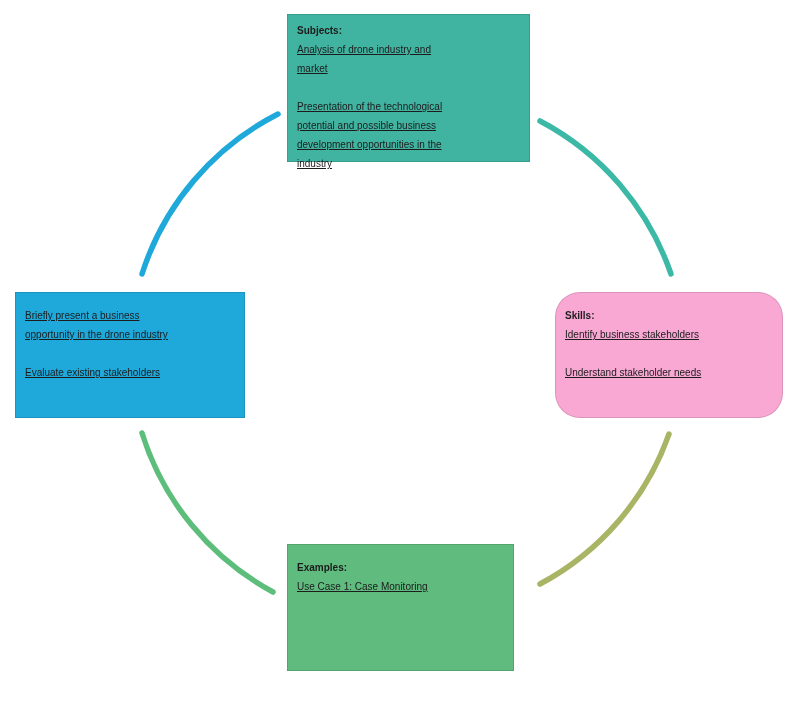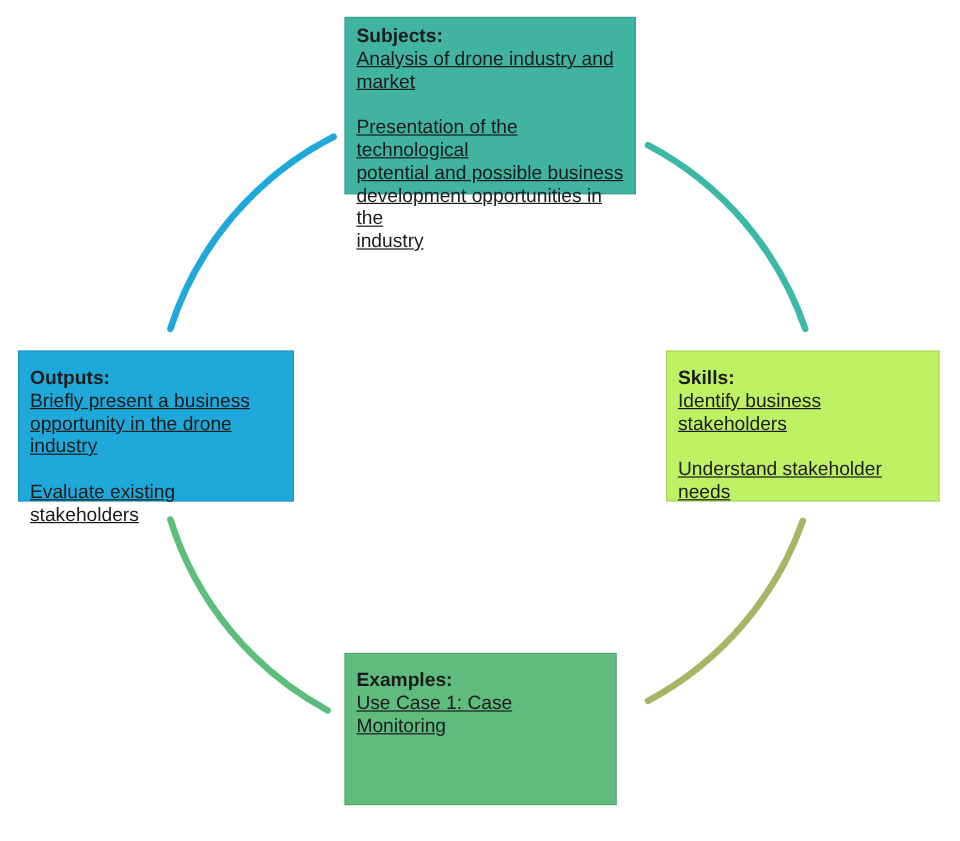--- a/index.html
+++ b/index.html
@@ -20,21 +20,21 @@
     left: 0;
     top: 0;
     width: 800px;
     height: 701px;
   }
   .box {
     position: absolute;
     box-sizing: border-box;
     padding: 6px 9px;
     color: #1c1c1c;
-    font-size: 16px;
+    font-size: 10px;
     line-height: 19px;
     border: 1px solid rgba(0,0,0,0.12);
   }
   .box.pad-lg { padding-top: 13px; }
   .box .title {
     font-weight: bold;
     white-space: pre-line;
   }
   .box .body {
     white-space: pre-line;
@@ -61,33 +61,32 @@
     <div class="title">Subjects:</div>
     <div class="body">Analysis of drone industry and
 market
 
 Presentation of the technological
 potential and possible business
 development opportunities in the
 industry</div>
   </div>
 
-  <div class="box box-skills pad-lg" style="background-color: #bef264;">
+  <div class="box box-skills pad-lg" style="background-color: #f9a8d4; border-radius: 25px;">
     <div class="title">Skills:</div>
     <div class="body">Identify business stakeholders
 
 Understand stakeholder needs</div>
   </div>
 
   <div class="box box-examples pad-lg" style="background-color: rgb(95, 187, 126);">
     <div class="title">Examples:</div>
     <div class="body">Use Case 1: Case Monitoring</div>
   </div>
 
   <div class="box box-outputs pad-lg" style="background-color: rgb(31, 169, 219);">
-    <div class="title">Outputs:</div>
     <div class="body">Briefly present a business
 opportunity in the drone industry
 
 Evaluate existing stakeholders</div>
   </div>
 
 </div>
 
 </body></html>

